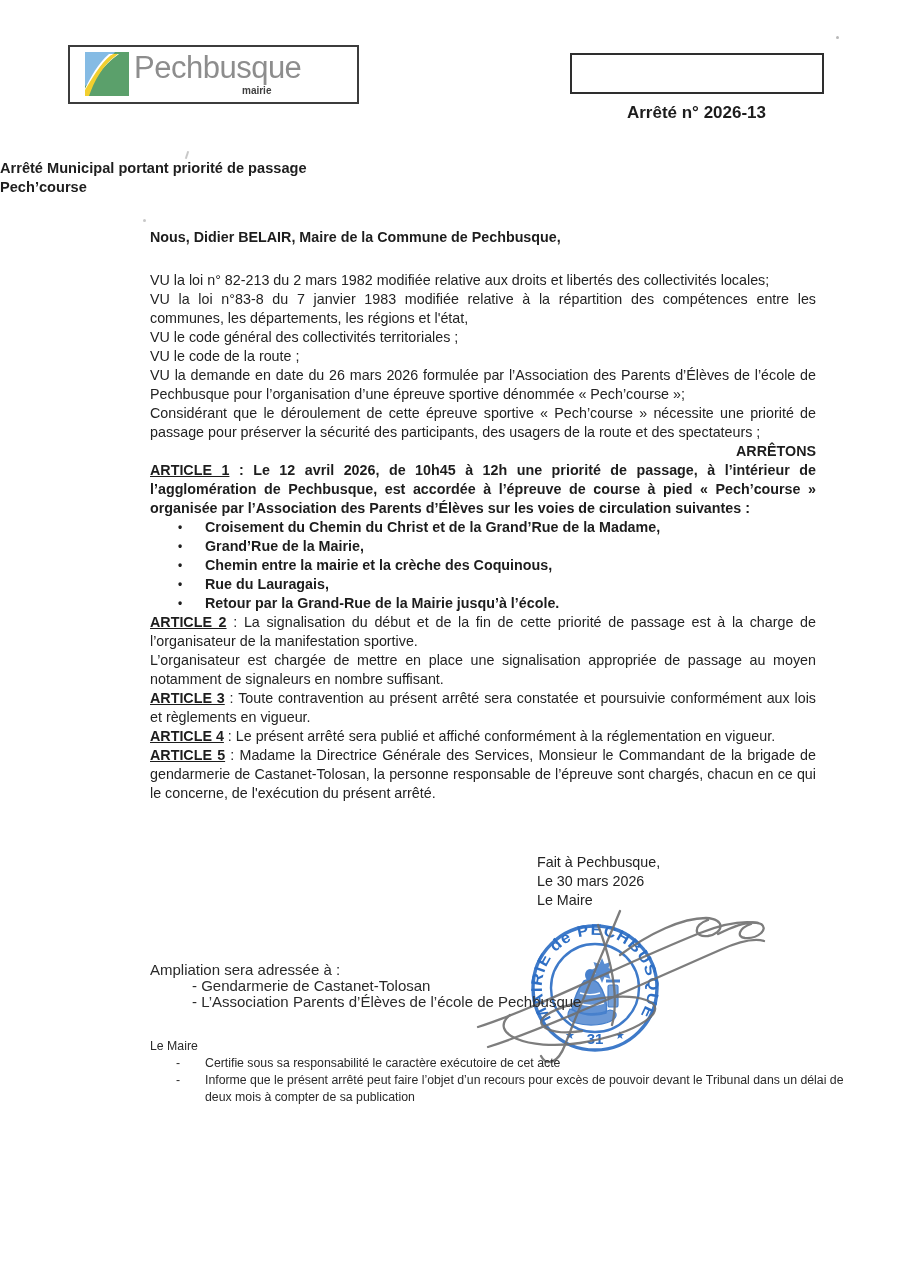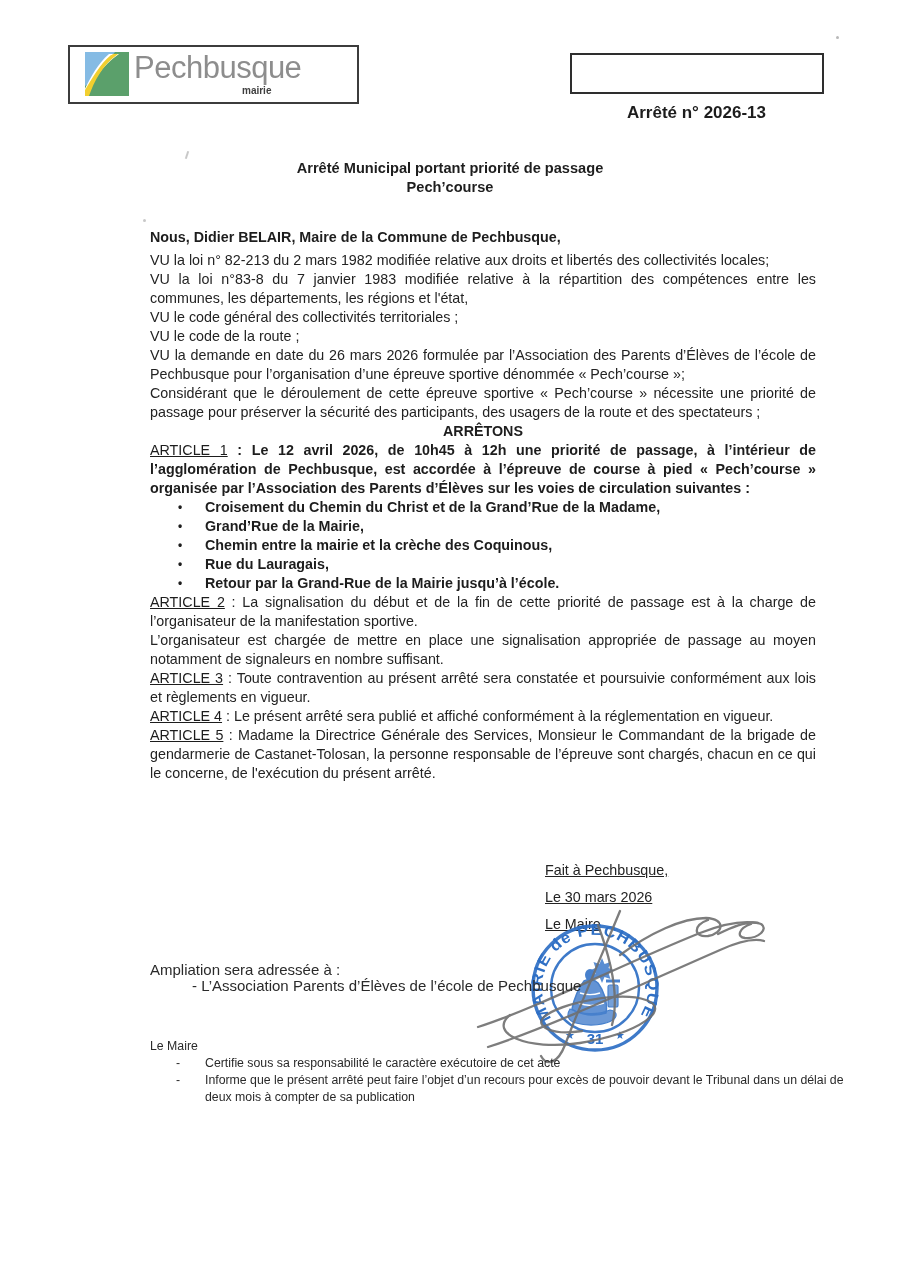--- a/index.html
+++ b/index.html
@@ -13,40 +13,40 @@
 
   
   .logo-box{left:68px;top:45px;width:287px;height:55px;border:2px solid #3c3c3c;background:#fff;}
   .logo-mark{position:absolute;left:15px;top:5px;width:44px;height:44px;}
   .logo-name{position:absolute;left:64px;top:3px;font-size:31px;letter-spacing:-0.5px;color:#8d8d8d;font-weight:400;}
   .logo-sub{position:absolute;left:172px;top:38px;font-size:10px;color:#3f3f3f;font-weight:600;}
   .ref-box{left:570px;top:53px;width:250px;height:37px;border:2px solid #2e2e2e;background:#fff;}
   .decree-no{left:570px;top:103px;width:253px;text-align:center;font-weight:700;font-size:17px;color:#1d1d1d;}
 
   
-  .doc-title{left:0;top:159px;width:900px;text-align:center;font-weight:700;font-size:14.6px;line-height:19px;color:#1e1e1e;}
+  .doc-title{left:0;top:159px;width:900px;font-weight:700;font-size:14.6px;line-height:19px;color:#1e1e1e;}
 
   
   .body-col{left:150px;top:228px;width:666px;font-size:14.3px;line-height:19px;color:#232323;}
   .body-col p{margin:0;}
   .opening{font-weight:700;color:#1d1d1d;}
-  .recitals{margin-top:4px;}
+  .recitals{margin-top:24px;}
   .just{text-align:justify;}
-  .decision{margin-top:19px;text-align:center;font-weight:700;color:#1d1d1d;}
+  .decision{margin-top:19px;text-align:right;font-weight:700;color:#1d1d1d;}
   .article{margin-top:0;}
   .art1{margin-top:18px;font-weight:700;color:#1d1d1d;}
-  .art-label{font-weight:400;text-decoration:underline;color:#1d1d1d;}
+  .art-label{font-weight:700;text-decoration:underline;color:#1d1d1d;}
   ul.routes{list-style:none;margin:0;padding:0;font-weight:700;color:#1d1d1d;}
   ul.routes li{position:relative;margin-left:28px;padding-left:27px;line-height:19px;}
   ul.routes li .bullet{position:absolute;left:0;top:0;font-size:12px;}
   .art2{margin-top:8px;}
 
   
   .closing{left:537px;top:853px;font-size:14.3px;line-height:19px;color:#232323;}
-  .closing p{margin:8px;text-decoration:underline;}
+  .closing p{margin:0;}
 
   
   .ampliation{left:150px;top:962px;font-size:15px;line-height:16px;color:#2a2a2a;}
   .ampliation .recip{margin-left:42px;}
   .footer-note{left:150px;top:1038px;font-size:12.3px;line-height:17px;color:#2a2a2a;width:700px;}
   .footer-note .fitem{position:relative;margin-left:26px;padding-left:29px;}
   .footer-note .fitem .dash{position:absolute;left:0;top:0;}
 
   
   .stamp-svg{left:510px;top:903px;width:170px;height:170px;}
@@ -155,20 +155,21 @@
       <path d="M 150 60 C 180 38 212 23 236 23 C 256 24 254 38 238 41 C 224 43 222 30 238 25"></path>
       <path d="M 248 39 C 262 32 280 24 291 29 C 299 34 288 44 275 43 C 266 42 269 33 281 29"></path>
       <path d="M 40 120 C 18 138 56 156 110 148 C 170 138 202 114 176 105 C 150 96 90 108 74 122 C 64 131 82 141 112 136"></path>
       <path d="M 150 16 C 136 50 110 110 95 150 C 88 168 77 172 71 161"></path>
       <path d="M 128 30 C 140 62 150 100 142 130"></path>
     </g>
   </svg>
 
   <div class="abs ampliation">
     <div>Ampliation sera adressée à :</div>
+    <div class="recip">- Gendarmerie de Castanet-Tolosan</div>
     <div class="recip">- L’Association Parents d’Élèves de l’école de Pechbusque</div>
   </div>
 
   <div class="abs footer-note">
     <div>Le Maire</div>
     <div class="fitem"><span class="dash">-</span><span>Certifie sous sa responsabilité le caractère exécutoire de cet acte</span></div>
     <div class="fitem"><span class="dash">-</span><span>Informe que le présent arrêté peut faire l’objet d’un recours pour excès de pouvoir devant le Tribunal dans un délai de deux mois à compter de sa publication</span></div>
   </div>
 
   <div class="abs artifact a1"></div>

